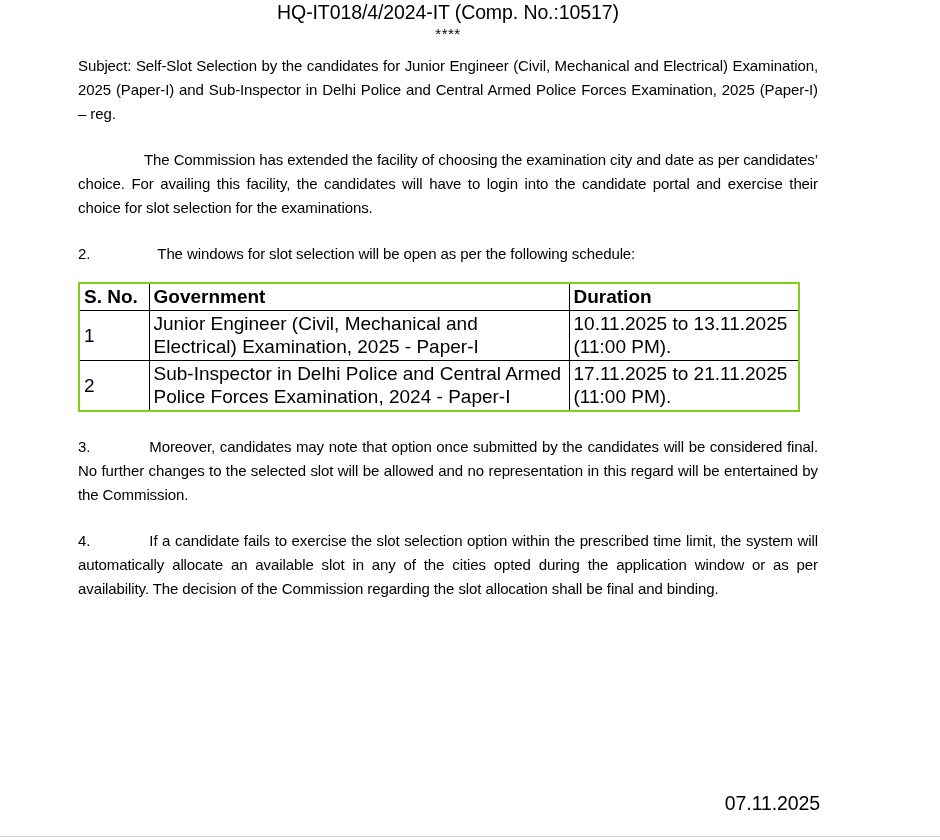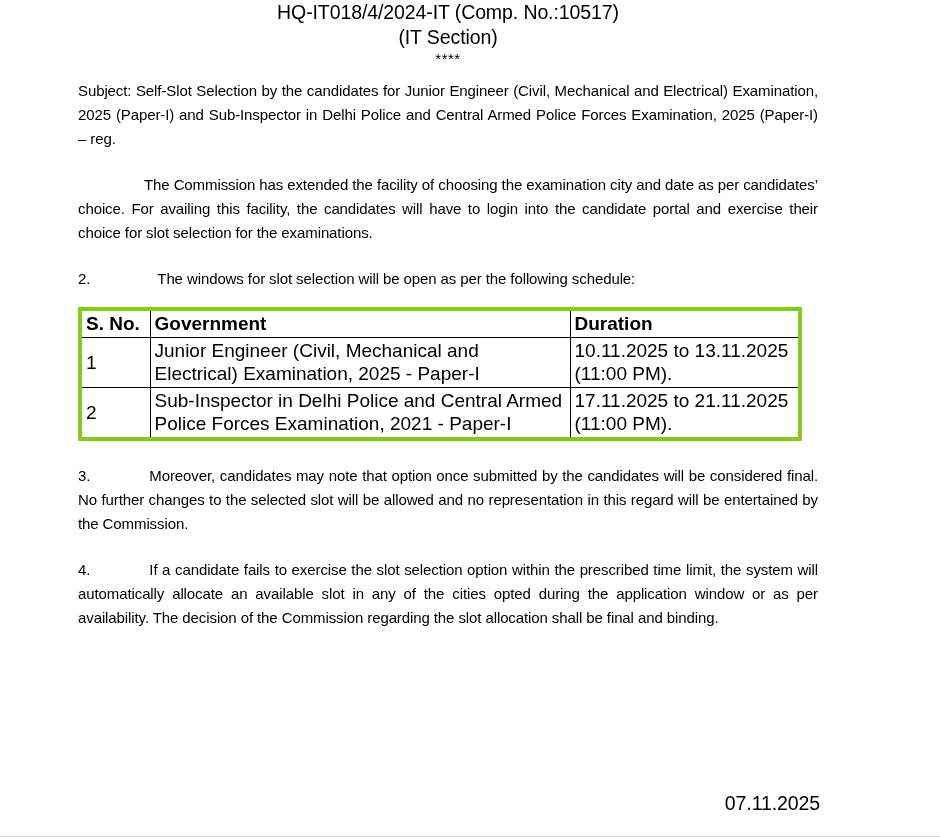--- a/index.html
+++ b/index.html
@@ -66,21 +66,21 @@
 
   
   .tbl-wrap {
     margin-top: 16px;
     width: 722px;
   }
   table.schedule {
     border-collapse: collapse;
     width: 722px;
     table-layout: fixed;
-    border: 4px solid #84cc16;
+    border: 2px solid #84cc16;
     font-size: 19px;
     line-height: 23px;
   }
   table.schedule td, table.schedule th {
     border: 1px solid #000;
     padding: 1px 4px 2px 4px;
     vertical-align: middle;
     font-weight: normal;
     text-align: left;
   }
@@ -116,21 +116,20 @@
 </style>
 </head>
 <body>
 
 <div class="page">
 
   <div class="content">
 
     <div>
       <div class="hdr hdr-line1">HQ-IT018/4/2024-IT (Comp. No.:10517)</div>
-      <div class="hdr">(IT Section)</div>
       <div class="stars">****</div>
     </div>
 
     <div class="para para-subject">Subject:  Self-Slot Selection by the candidates for Junior Engineer (Civil, Mechanical and Electrical) Examination, 2025 (Paper-I) and Sub-Inspector in Delhi Police and Central Armed Police Forces Examination, 2025 (Paper-I) – reg.</div>
 
     <div class="para para-intro"><span class="indent-big"></span><span>The Commission has extended the facility of choosing the examination city and date as per candidates’ choice. For availing this facility, the candidates will have to login into the candidate portal and exercise their choice for slot selection for the examinations.</span></div>
 
     <div class="para para-2"><span>2.</span><span class="num-tab"></span><span>The windows for slot selection will be open as per the following schedule:</span></div>
 
     <div class="tbl-wrap">
@@ -148,21 +147,21 @@
           </tr>
         </thead>
         <tbody>
           <tr>
             <td class="c-sno">1</td>
             <td>Junior Engineer (Civil, Mechanical and Electrical) Examination, 2025 - Paper-I</td>
             <td>10.11.2025 to 13.11.2025 (11:00 PM).</td>
           </tr>
           <tr>
             <td class="c-sno">2</td>
-            <td>Sub-Inspector in Delhi Police and Central Armed Police Forces Examination, 2021 - Paper-I</td>
+            <td>Sub-Inspector in Delhi Police and Central Armed Police Forces Examination, 2024 - Paper-I</td>
             <td>17.11.2025 to 21.11.2025 (11:00 PM).</td>
           </tr>
         </tbody>
       </table>
     </div>
 
     <div class="para para-3"><span>3.</span><span class="num-tab-sm"></span><span>Moreover, candidates may note that option once submitted by the candidates will be considered final. No further changes to the selected slot will be allowed and no representation in this regard will be entertained by the Commission.</span></div>
 
     <div class="para para-4"><span>4.</span><span class="num-tab-sm"></span><span>If a candidate fails to exercise the slot selection option within the prescribed time limit, the system will automatically allocate an available slot in any of the cities opted during the application window or as per availability. The decision of the Commission regarding the slot allocation shall be final and binding.</span></div>
 

